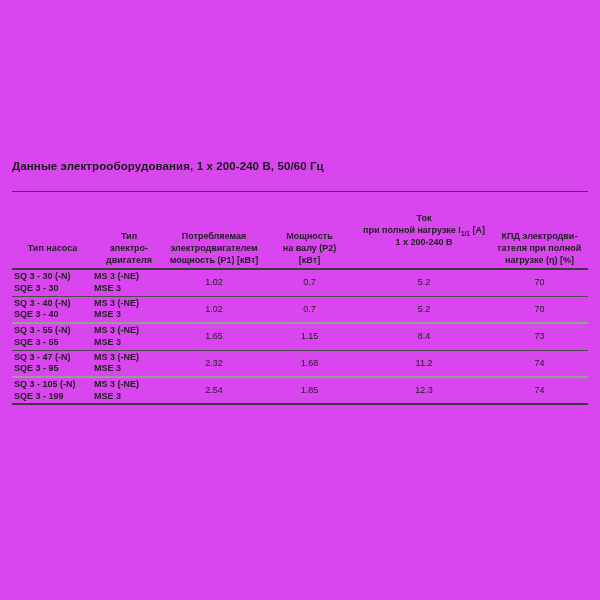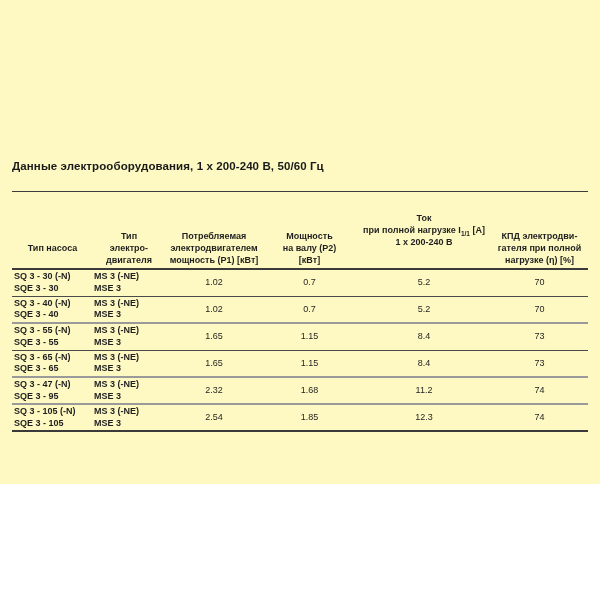--- a/index.html
+++ b/index.html
@@ -1,22 +1,22 @@
 <!DOCTYPE html>
 <html><head>
 <meta charset="utf-8">
 <style>
   * { margin: 0; padding: 0; box-sizing: border-box; }
   html, body { background: #ffffff; }
   body { font-family: "Liberation Sans", sans-serif; color: #1f1f1f; }
   .page {
     position: relative;
     width: 600px;
-    height: 484px;
-    background: #fef9c3;
+    height: 600px;
+    background: #d946ef;
     overflow: hidden;
   }
   .title {
     position: absolute;
     top: 160px;
     left: 12px;
     font-size: 11.5px;
     font-weight: bold;
     letter-spacing: 0.1px;
     color: #1a1a1a;
@@ -160,55 +160,41 @@
       <td class="left">
         <div>MS 3 (-NE)</div>
         <div>MSE 3</div>
       </td>
       <td class="num">1.65</td>
       <td class="num">1.15</td>
       <td class="num">8.4</td>
       <td class="num">73</td>
     </tr>
 
-    <tr class="group-end">
-      <td class="left">
-        <div>SQ 3 - 65 (-N)</div>
-        <div>SQE 3 - 65</div>
-      </td>
-      <td class="left">
-        <div>MS 3 (-NE)</div>
-        <div>MSE 3</div>
-      </td>
-      <td class="num">1.65</td>
-      <td class="num">1.15</td>
-      <td class="num">8.4</td>
-      <td class="num">73</td>
-    </tr>
 
 
     <tr class="group-end">
       <td class="left">
         <div>SQ 3 - 47 (-N)</div>
         <div>SQE 3 - 95</div>
       </td>
       <td class="left">
         <div>MS 3 (-NE)</div>
         <div>MSE 3</div>
       </td>
       <td class="num">2.32</td>
       <td class="num">1.68</td>
       <td class="num">11.2</td>
       <td class="num">74</td>
     </tr>
 
     <tr>
       <td class="left">
         <div>SQ 3 - 105 (-N)</div>
-        <div>SQE 3 - 105</div>
+        <div>SQE 3 - 199</div>
       </td>
       <td class="left">
         <div>MS 3 (-NE)</div>
         <div>MSE 3</div>
       </td>
       <td class="num">2.54</td>
       <td class="num">1.85</td>
       <td class="num">12.3</td>
       <td class="num">74</td>
     </tr>

